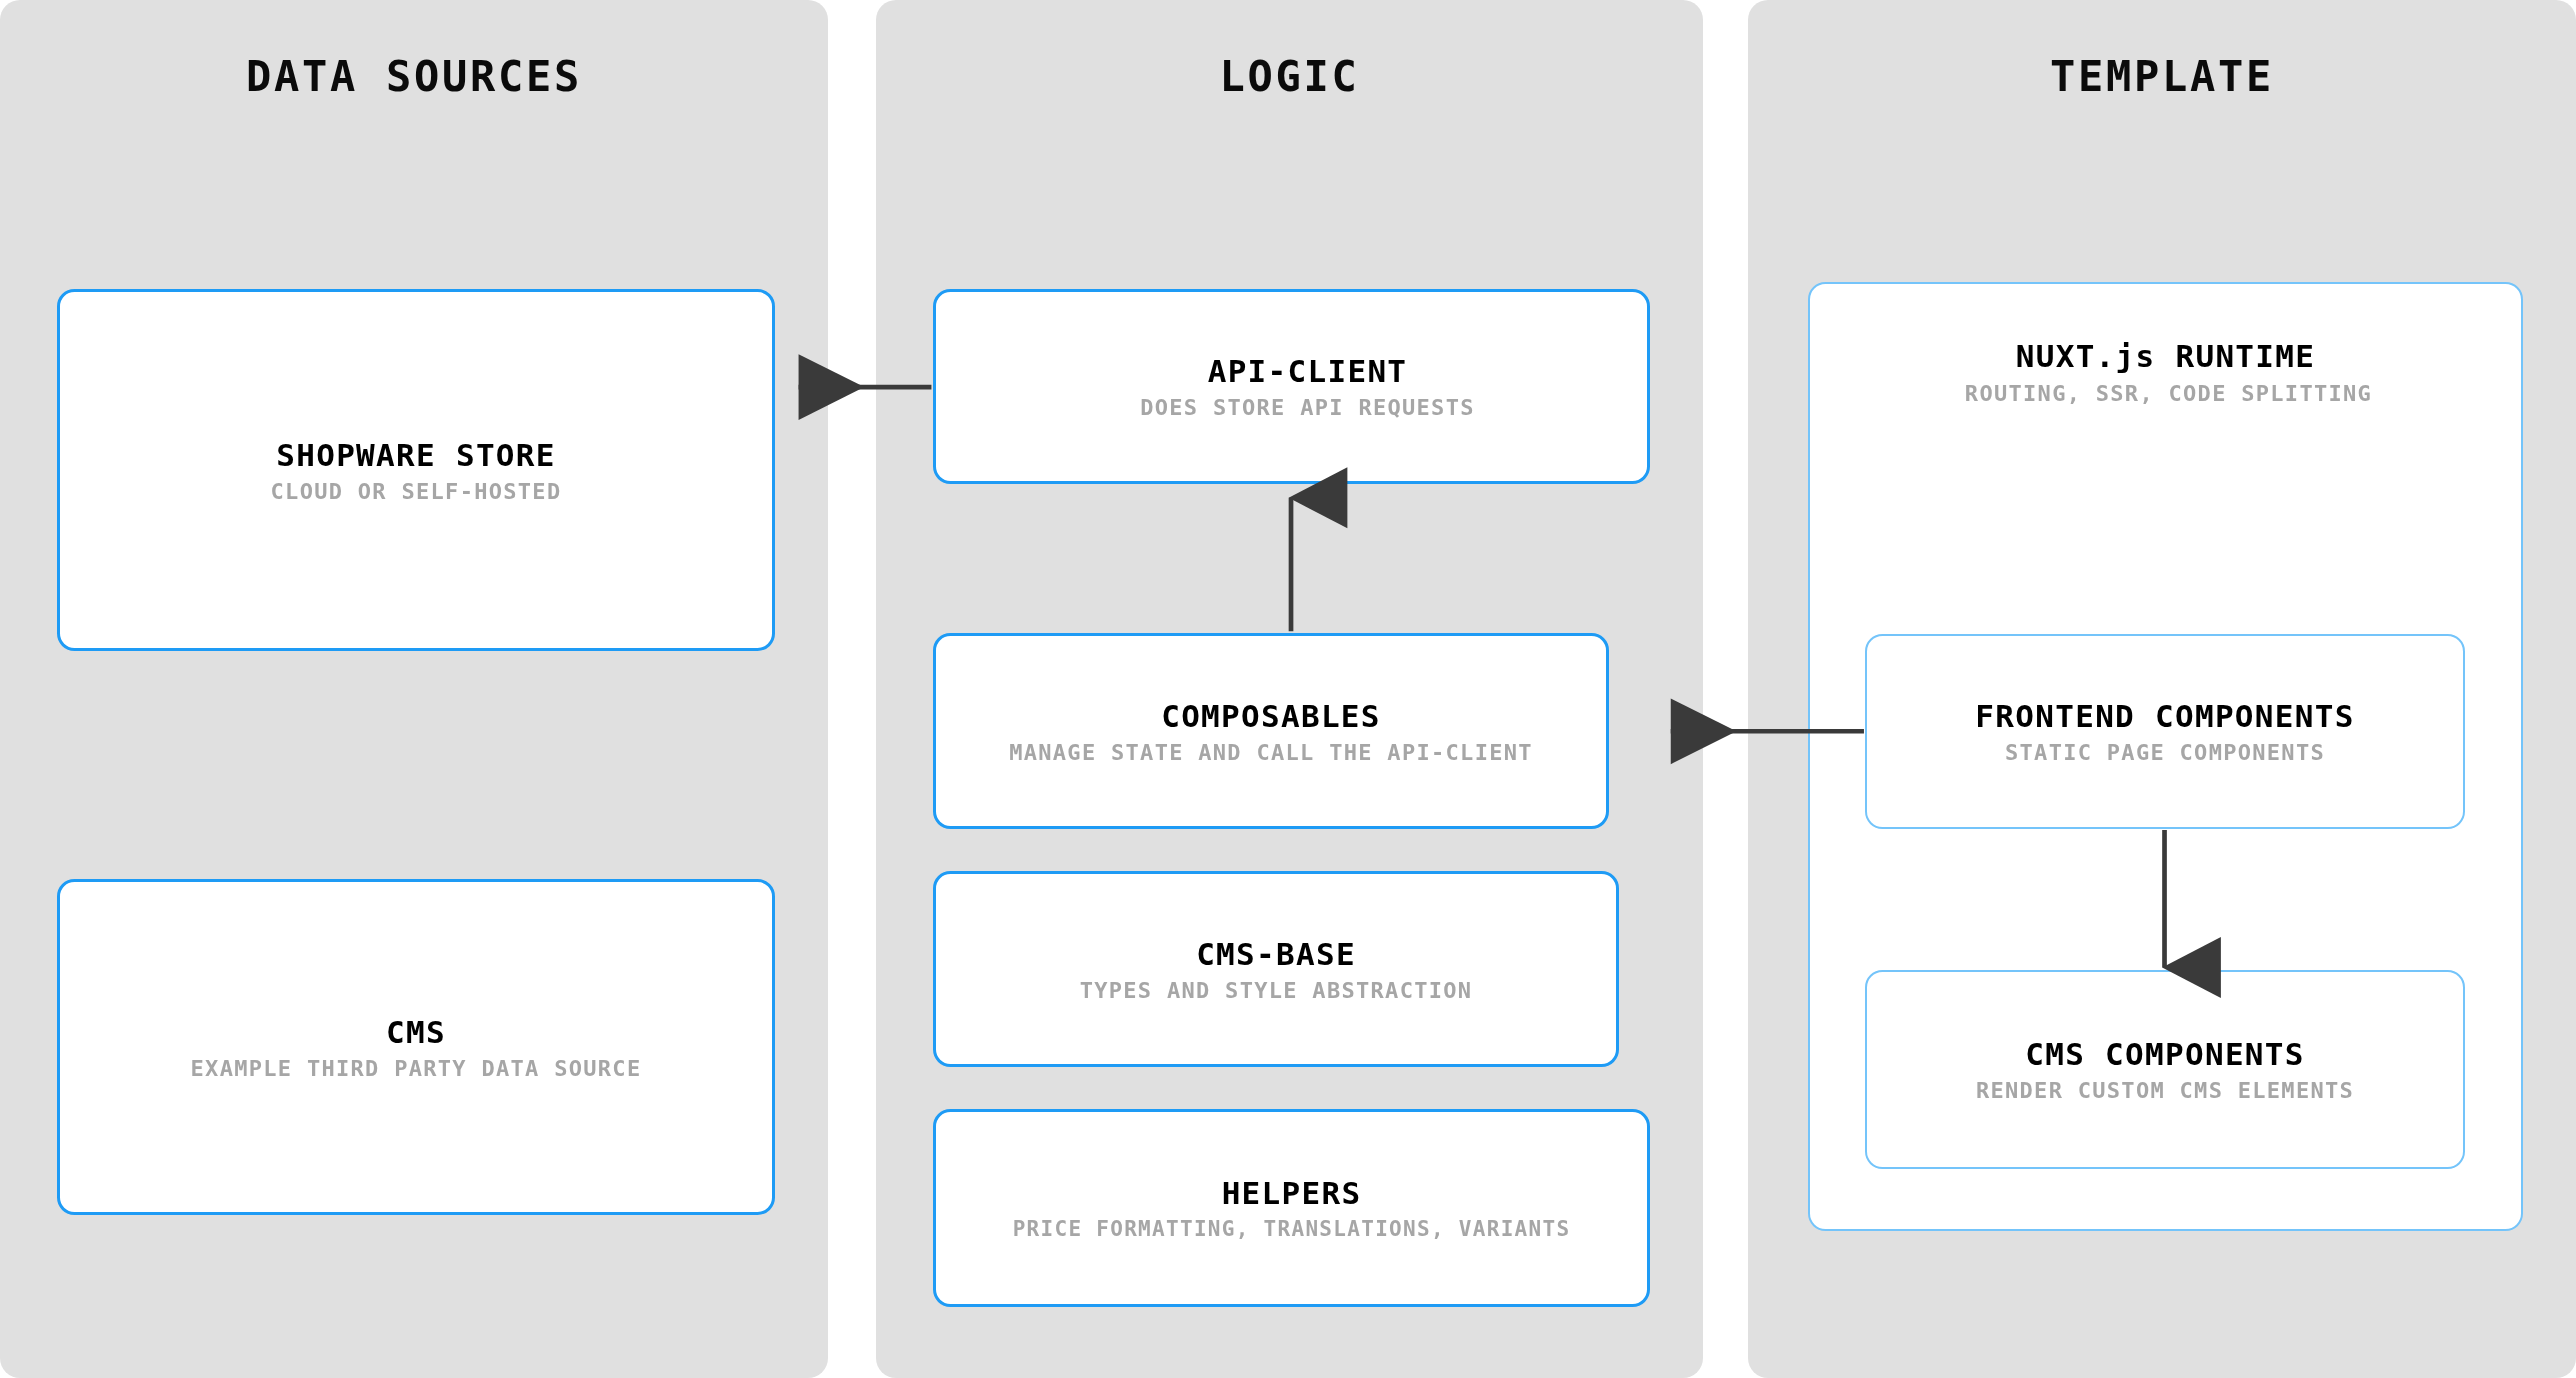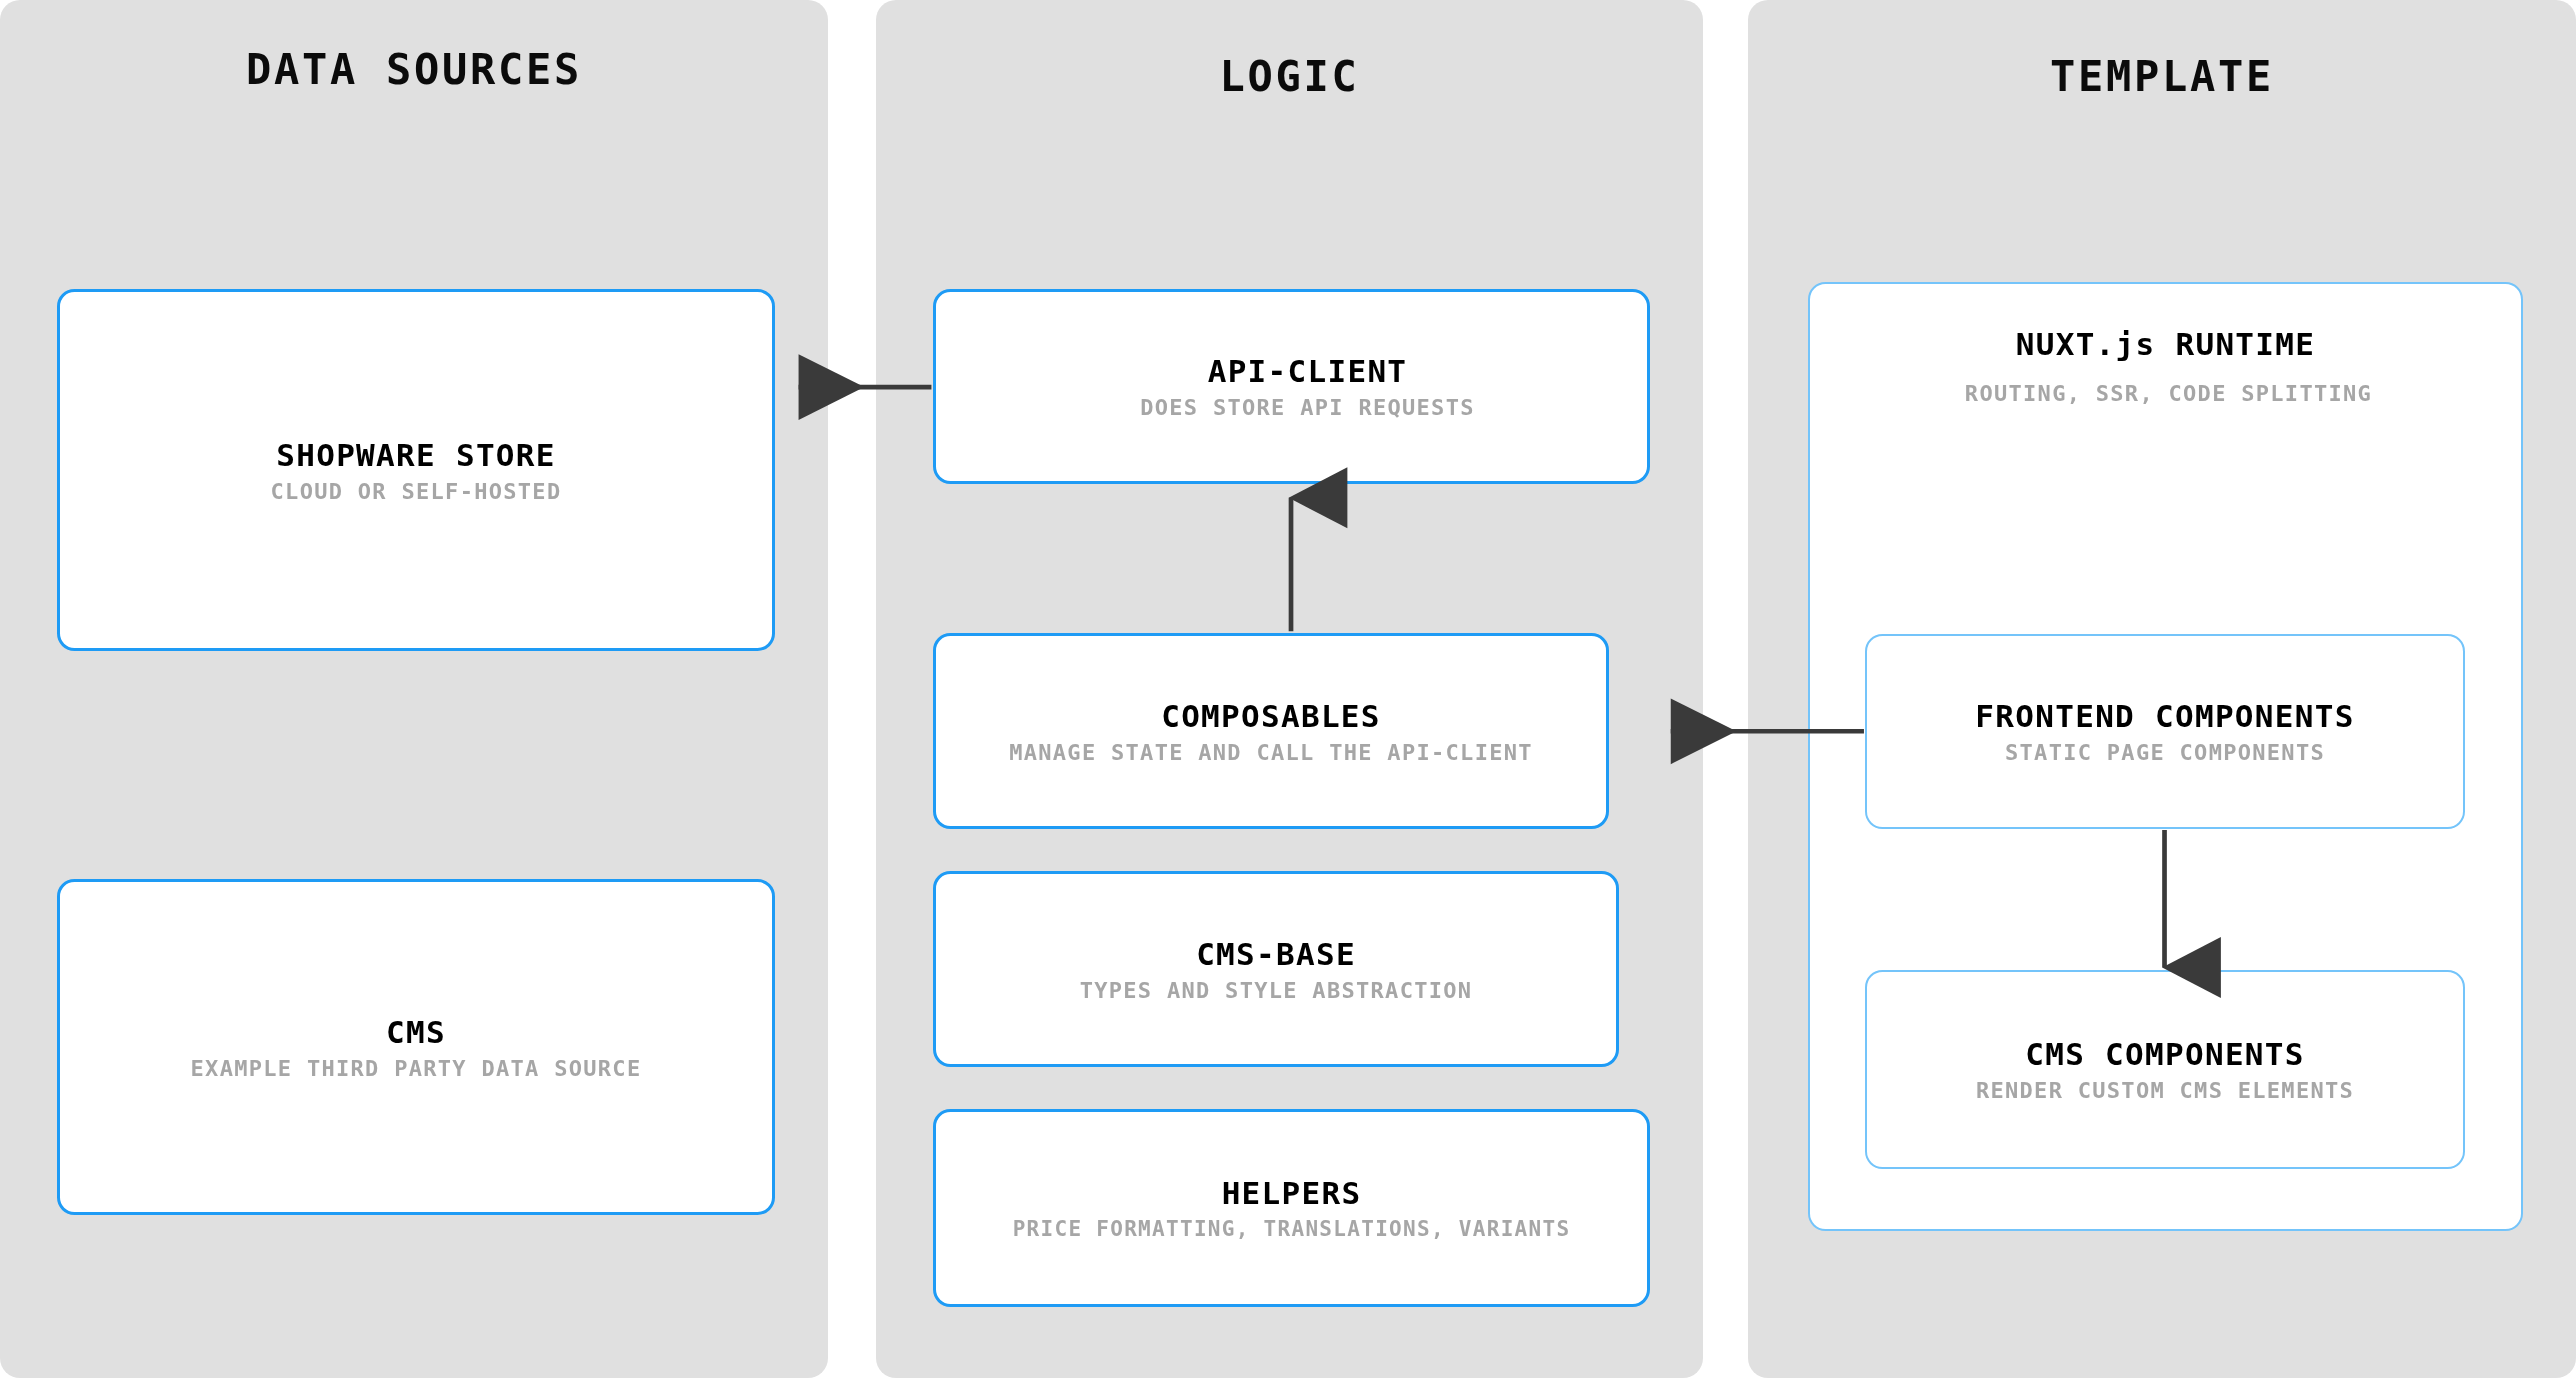--- a/index.html
+++ b/index.html
@@ -82,38 +82,39 @@
   }
   .card-sub.small {
     font-size: 21px;
   }
 
   .stack-text {
     position: absolute;
     left: 0;
     right: 0;
     text-align: center;
+    margin-top: 12px;
   }
 
   
   #arrows {
     position: absolute;
     left: 0; top: 0;
     width: 2576px;
     height: 1378px;
     pointer-events: none;
   }
 </style>
 </head>
 <body>
 
 <div id="canvas">
 
   <div class="panel" style="left:0px; top:0px; width:828px; height:1378px;">
-    <div class="panel-title" style="top:45px;">DATA SOURCES</div>
+    <div class="panel-title" style="top:52px;">DATA SOURCES</div>
   </div>
 
   <div class="card" style="left:57px; top:289px; width:718px; height:362px;">
     <div class="card-title">SHOPWARE STORE</div>
     <div class="card-sub">CLOUD OR SELF-HOSTED</div>
   </div>
 
   <div class="card" style="left:57px; top:879px; width:718px; height:336px;">
     <div class="card-title">CMS</div>
     <div class="card-sub">EXAMPLE THIRD PARTY DATA SOURCE</div>

